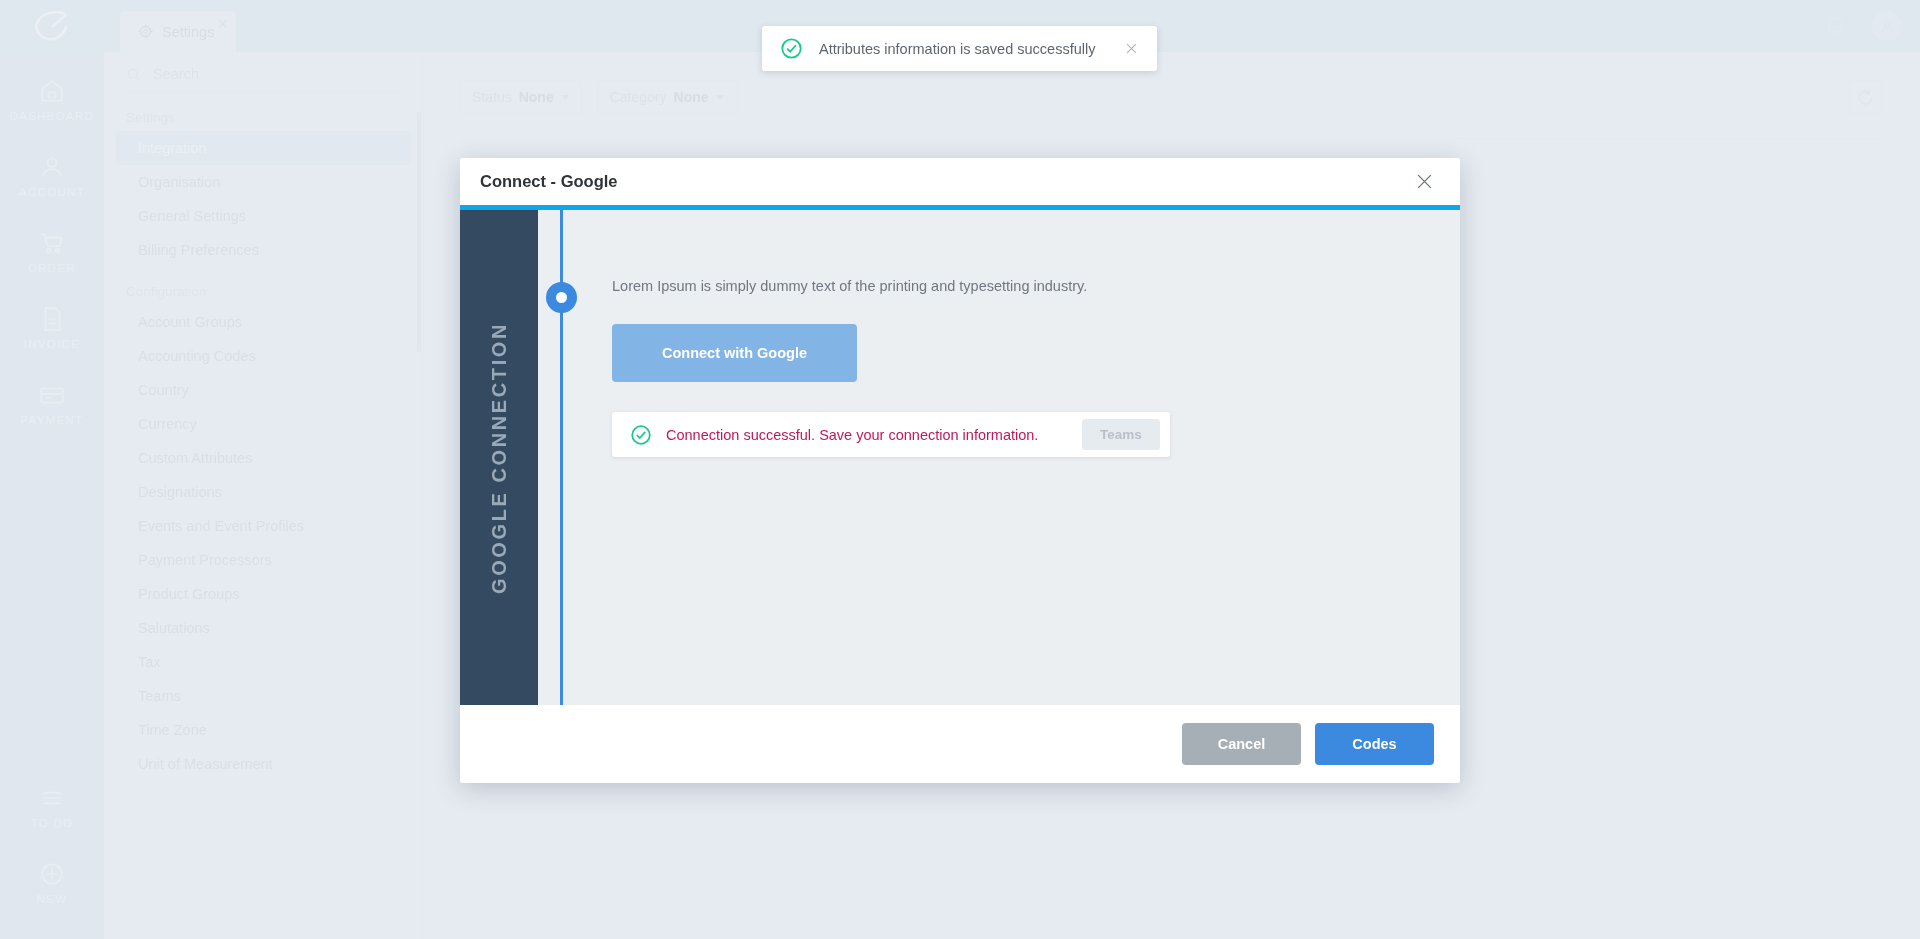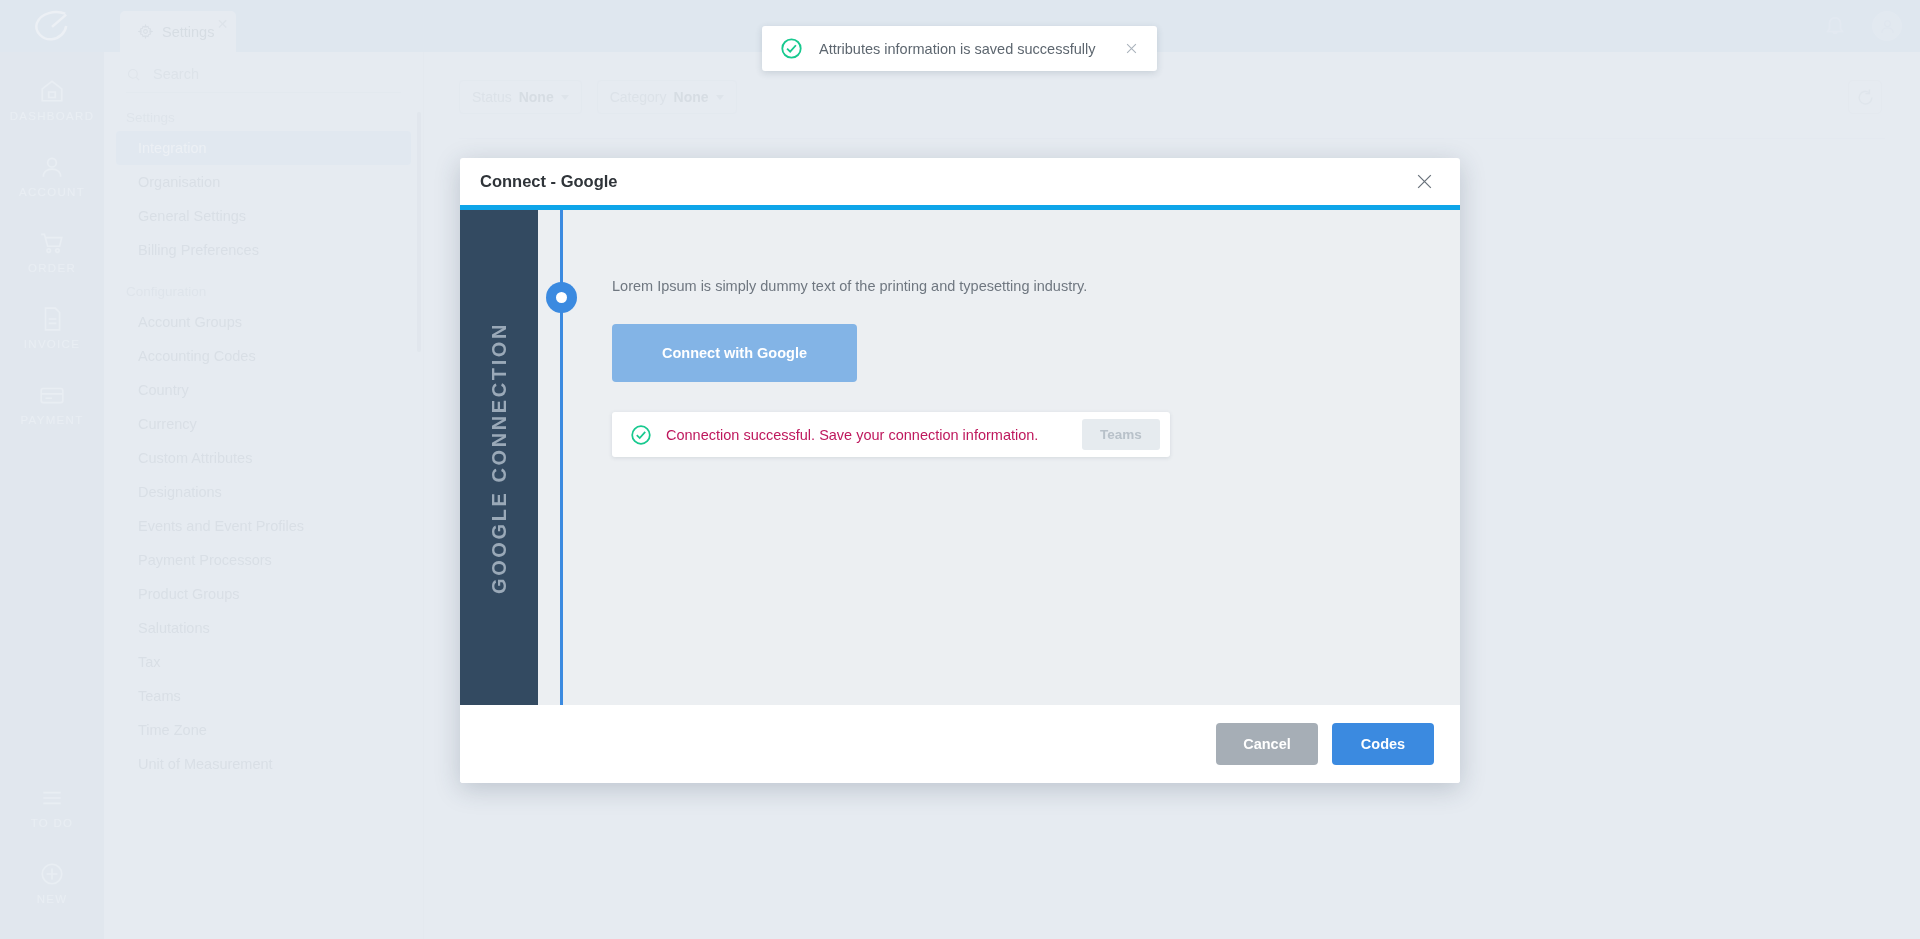--- a/index.html
+++ b/index.html
@@ -201,21 +201,21 @@
     font-family: "Liberation Sans", sans-serif;
     font-size: 13.5px; font-weight: 700; cursor: pointer;
   }
 
   .modal-foot {
     height: 78px; flex: 0 0 auto; background: #ffffff;
     display: flex; align-items: center; justify-content: flex-end;
     gap: 14px; padding-right: 26px;
   }
   .btn {
-    width: 102px; height: 42px; border: none; border-radius: 4px;
+    width: 119px; height: 42px; border: none; border-radius: 4px;
     font-family: "Liberation Sans", sans-serif;
     font-size: 14.5px; font-weight: 700; color: #ffffff; cursor: pointer;
   }
   .btn-cancel { background: #a6aeb6; }
   .btn-next { background: #3b8ae0; }
 </style>
 </head>
 <body>
 
 <div id="app-background">

